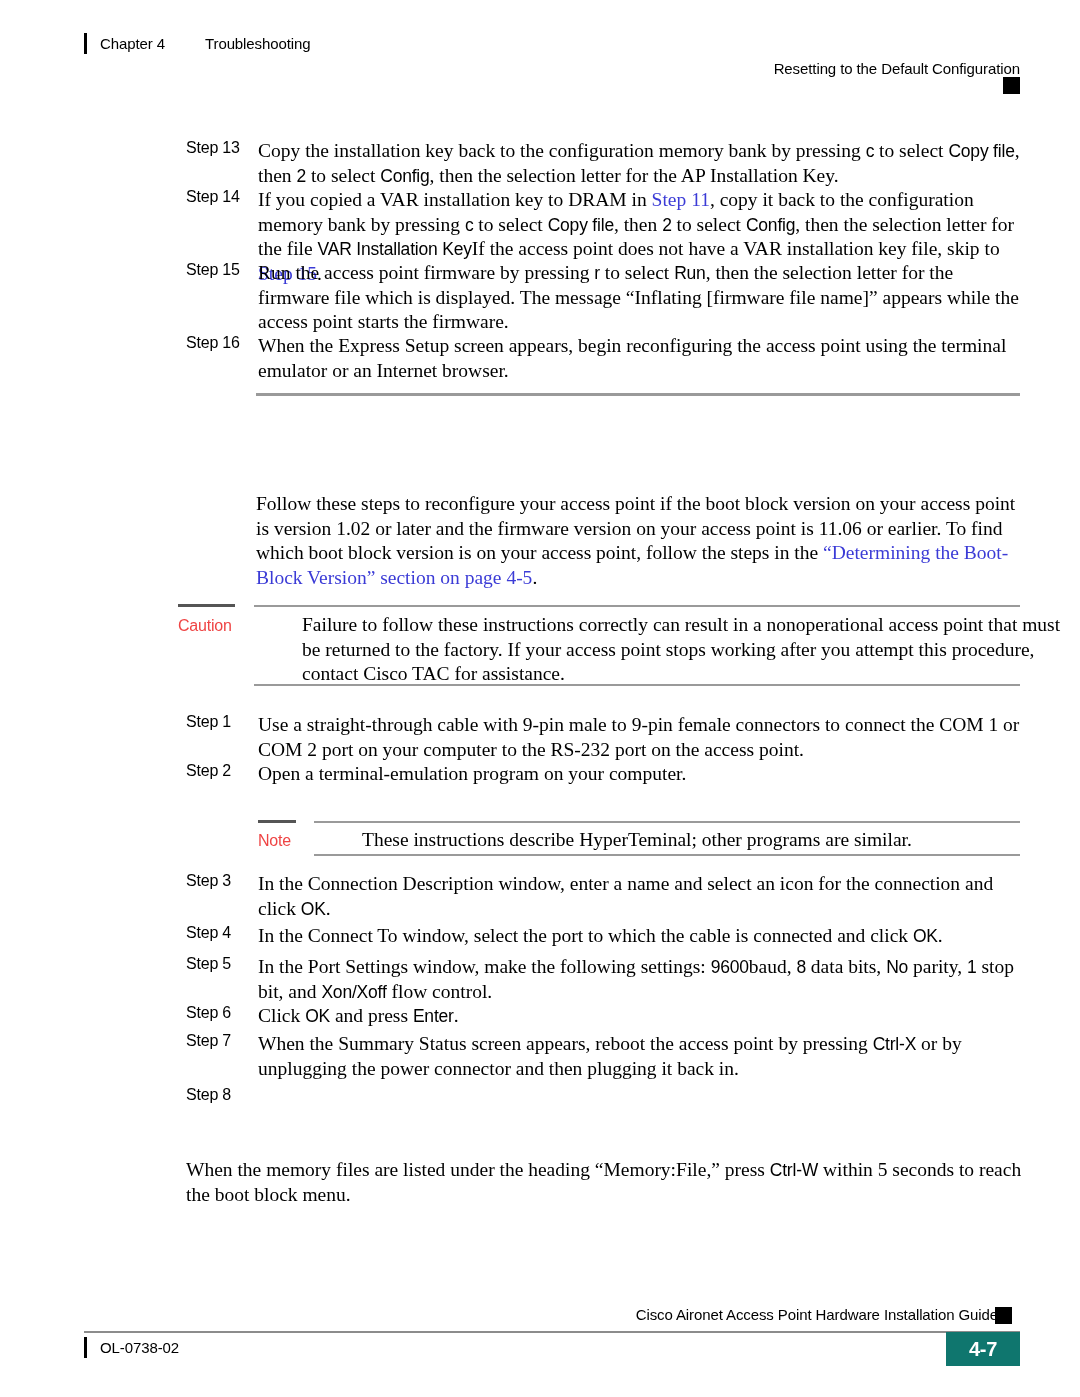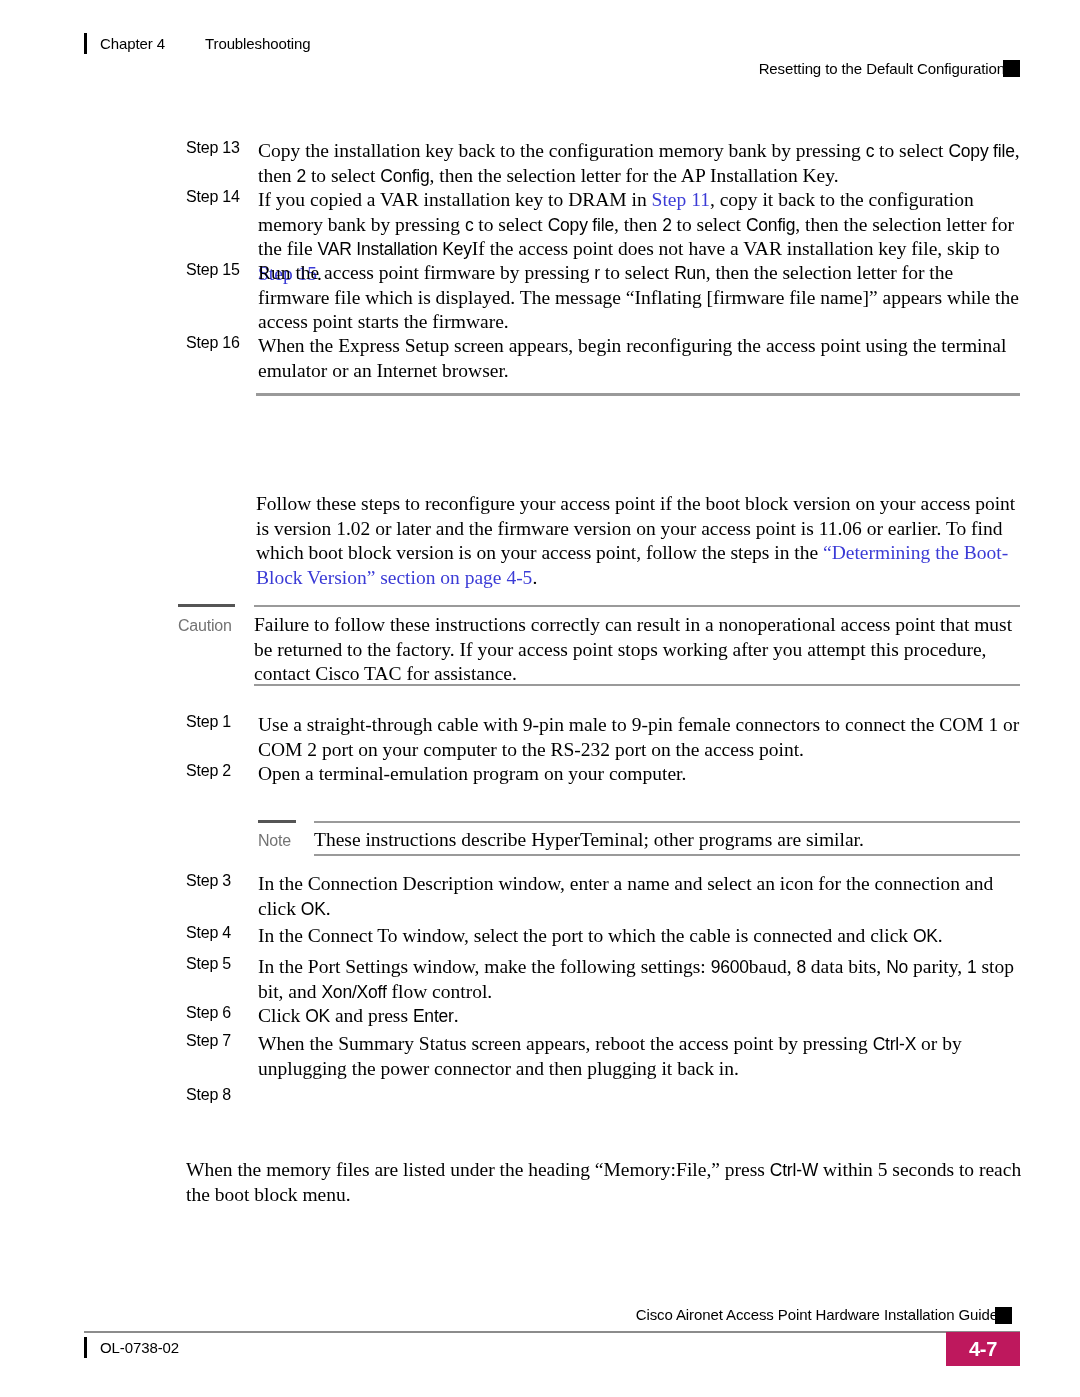--- a/index.html
+++ b/index.html
@@ -66,20 +66,21 @@
     letter-spacing: -0.1px;
     color: #000;
     margin-left: 40px;
   }
   .header-right {
     position: absolute;
     right: 0;
     top: 28px;
     display: flex;
     align-items: flex-end;
+    flex-direction: column;
   }
   .header-section {
     font-family: "Liberation Sans", "DejaVu Sans", sans-serif;
     font-size: 15px;
     letter-spacing: -0.1px;
     color: #000;
   }
   .header-square {
     width: 17px;
     height: 17px;
@@ -157,26 +158,27 @@
   .admon-top-rule, .admon-bottom-rule {
     position: absolute;
     height: 2px;
     background: #9a9a9a;
   }
   .admon-tag {
     position: absolute;
     font-family: "Liberation Sans", "DejaVu Sans", sans-serif;
     font-size: 16px;
     letter-spacing: -0.2px;
-    color: #737373;
+    color: #ef4444;
   }
   .admon-text {
     position: absolute;
     font-size: 19.5px;
     line-height: 24.6px;
+    margin-left: 48px;
   }
 
   
   .footer {
     position: absolute;
     left: 84px;
     top: 1306px;
     width: 936px;
     height: 70px;
   }
@@ -223,21 +225,21 @@
     font-family: "Liberation Sans", "DejaVu Sans", sans-serif;
     font-size: 15px;
     letter-spacing: -0.1px;
   }
   .footer-pagebox {
     position: absolute;
     right: 0;
     top: 26px;
     width: 74px;
     height: 34px;
-    background: #be185d;
+    background: #0f766e;
     color: #fff;
     display: flex;
     align-items: center;
     justify-content: center;
     font-family: "Liberation Sans", "DejaVu Sans", sans-serif;
     font-size: 20px;
     font-weight: bold;
     letter-spacing: -0.3px;
   }
 </style>

